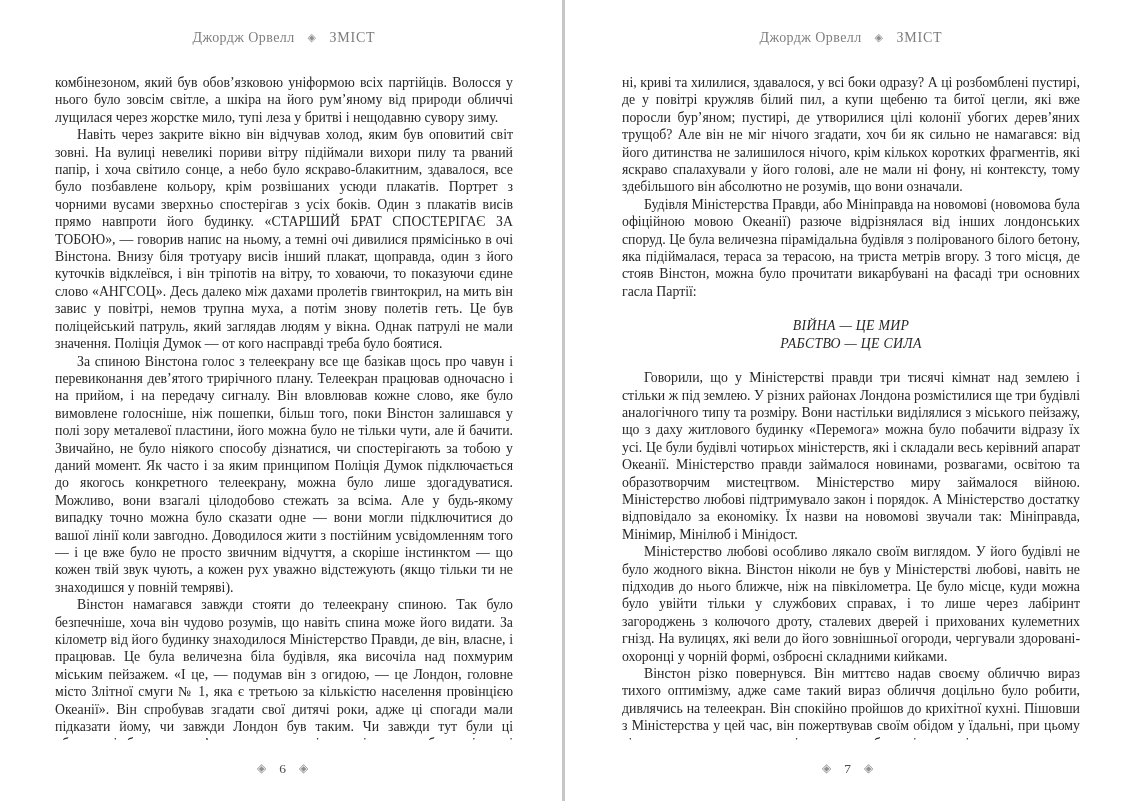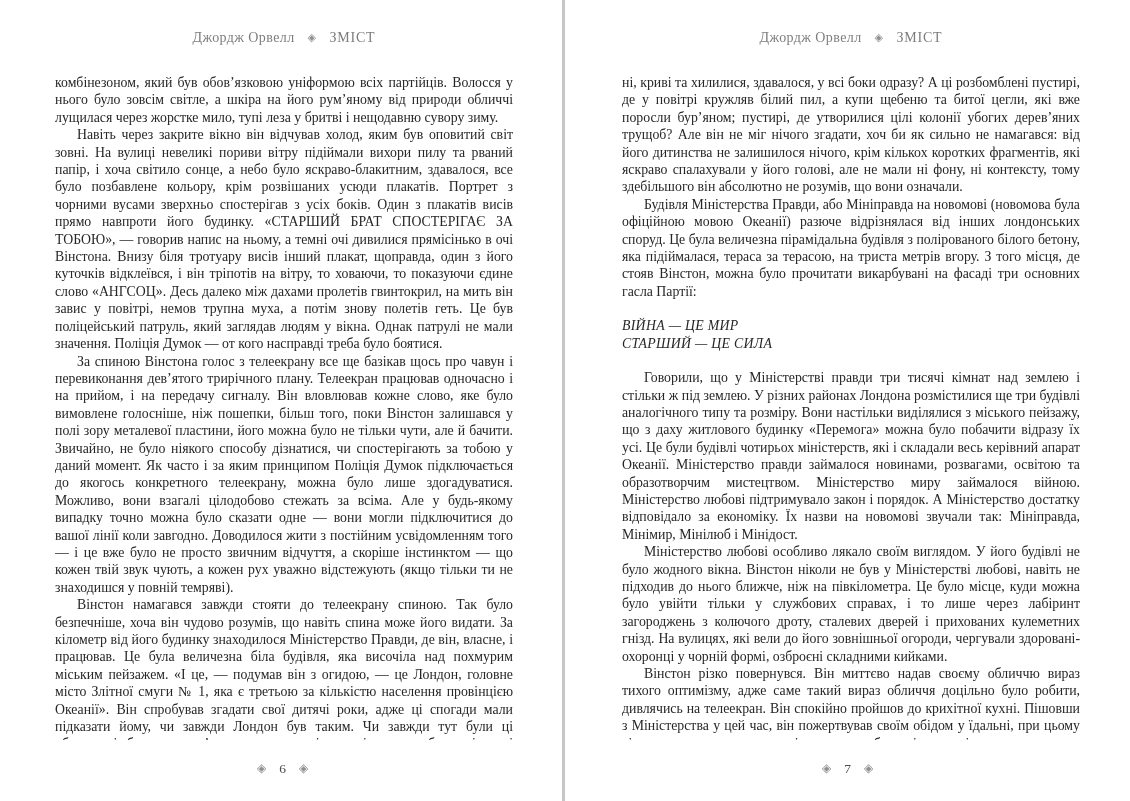--- a/index.html
+++ b/index.html
@@ -48,21 +48,21 @@
     font-size: 13.8px;
     line-height: 17.4px;
     text-align: justify;
     height: 666px;
     overflow: hidden;
   }
   .page-body p.para { margin: 0; }
   .page-body p.para.indent { text-indent: 22px; }
 
   .slogans {
-    text-align: left;
+    text-align: center;
     font-style: italic;
     margin: 17px 0;
   }
   .slogans .slogan-line { line-height: 17.4px; letter-spacing: 0.3px; }
 
   .page-footer {
     position: absolute;
     left: 0; right: 0;
     bottom: 24px;
     text-align: center;
@@ -104,21 +104,21 @@
   <section class="page right">
     <div class="page-inner">
       <header class="page-header">
         <span>Джордж Орвелл</span><span class="hdr-sep">◈</span><span class="hdr-section">ЗМІСТ</span>
       </header>
       <div class="page-body">
           <p class="para">ні, криві та хилилися, здавалося, у всі боки одразу? А ці розбомблені пустирі, де у повітрі кружляв білий пил, а купи щебеню та битої цегли, які вже поросли бур’яном; пустирі, де утворилися цілі колонії убогих дерев’яних трущоб? Але він не міг нічого згадати, хоч би як сильно не намагався: від його дитинства не залишилося нічого, крім кількох коротких фрагментів, які яскраво спалахували у його голові, але не мали ні фону, ні контексту, тому здебільшого він абсолютно не розумів, що вони означали.</p>
           <p class="para indent">Будівля Міністерства Правди, або Мініправда на новомові (новомова була офіційною мовою Океанії) разюче відрізнялася від інших лондонських споруд. Це була величезна пірамідальна будівля з полірованого білого бетону, яка підіймалася, тераса за терасою, на триста метрів вгору. З того місця, де стояв Вінстон, можна було прочитати викарбувані на фасаді три основних гасла Партії:</p>
           <div class="slogans">
             <div class="slogan-line">ВІЙНА — ЦЕ МИР</div>
-            <div class="slogan-line">СТАРШИЙ — ЦЕ СИЛА</div>
+            <div class="slogan-line">РАБСТВО — ЦЕ СИЛА</div>
           </div>
           <p class="para indent">Говорили, що у Міністерстві правди три тисячі кімнат над землею і стільки ж під землею. У різних районах Лондона розмістилися ще три будівлі аналогічного типу та розміру. Вони настільки виділялися з міського пейзажу, що з даху житлового будинку «Перемога» можна було побачити відразу їх усі. Це були будівлі чотирьох міністерств, які і складали весь керівний апарат Океанії. Міністерство правди займалося новинами, розвагами, освітою та образотворчим мистецтвом. Міністерство миру займалося війною. Міністерство любові підтримувало закон і порядок. А Міністерство достатку відповідало за економіку. Їх назви на новомові звучали так: Мініправда, Мінімир, Мінілюб і Мінідост.</p>
           <p class="para indent">Міністерство любові особливо лякало своїм виглядом. У його будівлі не було жодного вікна. Вінстон ніколи не був у Міністерстві любові, навіть не підходив до нього ближче, ніж на півкілометра. Це було місце, куди можна було увійти тільки у службових справах, і то лише через лабіринт загороджень з колючого дроту, сталевих дверей і прихованих кулеметних гнізд. На вулицях, які вели до його зовнішньої огороди, чергували здоровані-охоронці у чорній формі, озброєні складними кийками.</p>
           <p class="para indent">Вінстон різко повернувся. Він миттєво надав своєму обличчю вираз тихого оптимізму, адже саме такий вираз обличчя доцільно було робити, дивлячись на телеекран. Він спокійно пройшов до крихітної кухні. Пішовши з Міністерства у цей час, він пожертвував своїм обідом у їдальні, при цьому він чудово знав, що на кухні у нього не було нічого, крім шматка темного хліба, який</p>
         </div>
     </div>
     <footer class="page-footer">
       <span class="ornament">◈</span><span class="page-num">7</span><span class="ornament">◈</span>
     </footer>
   </section>

